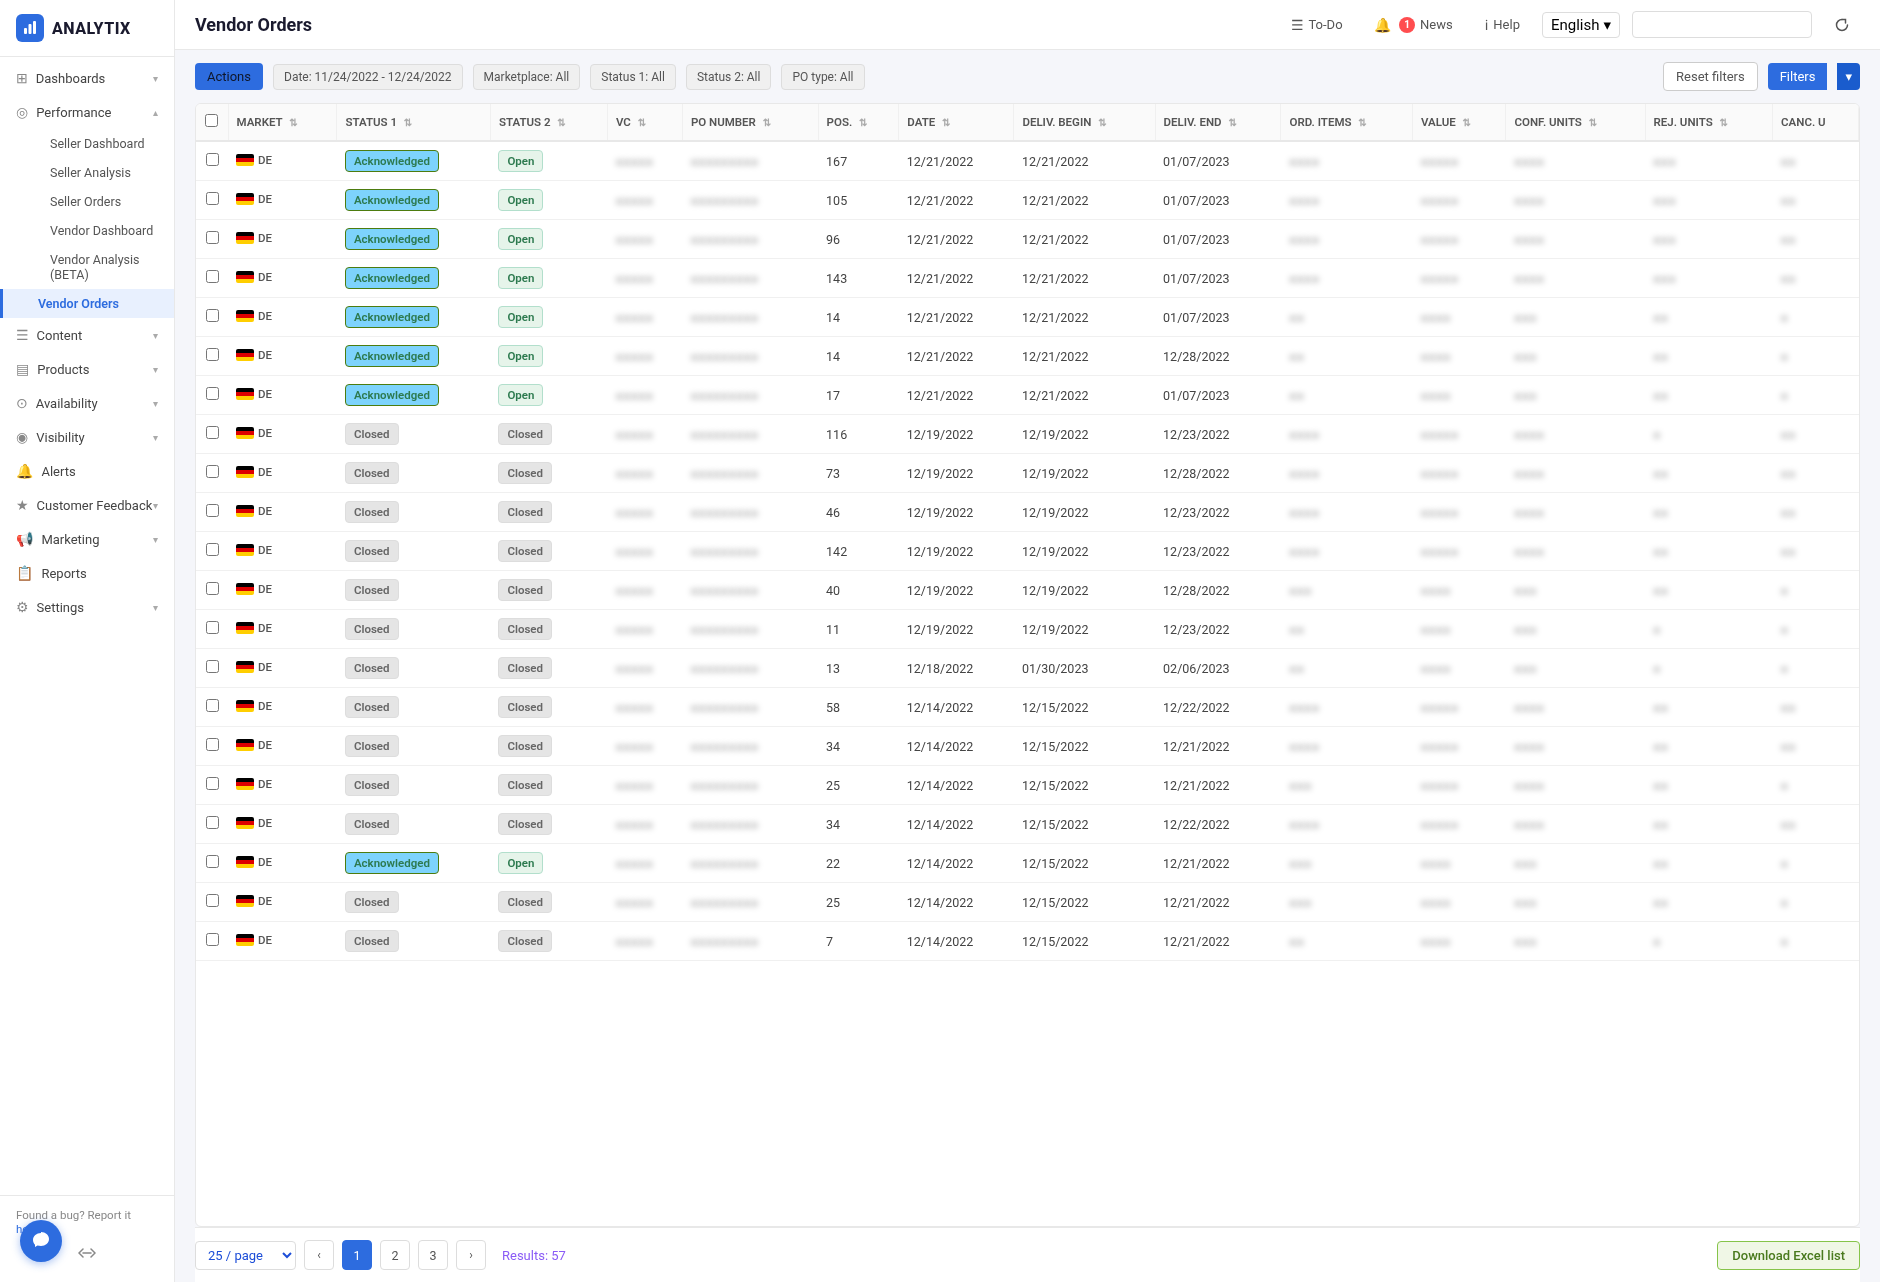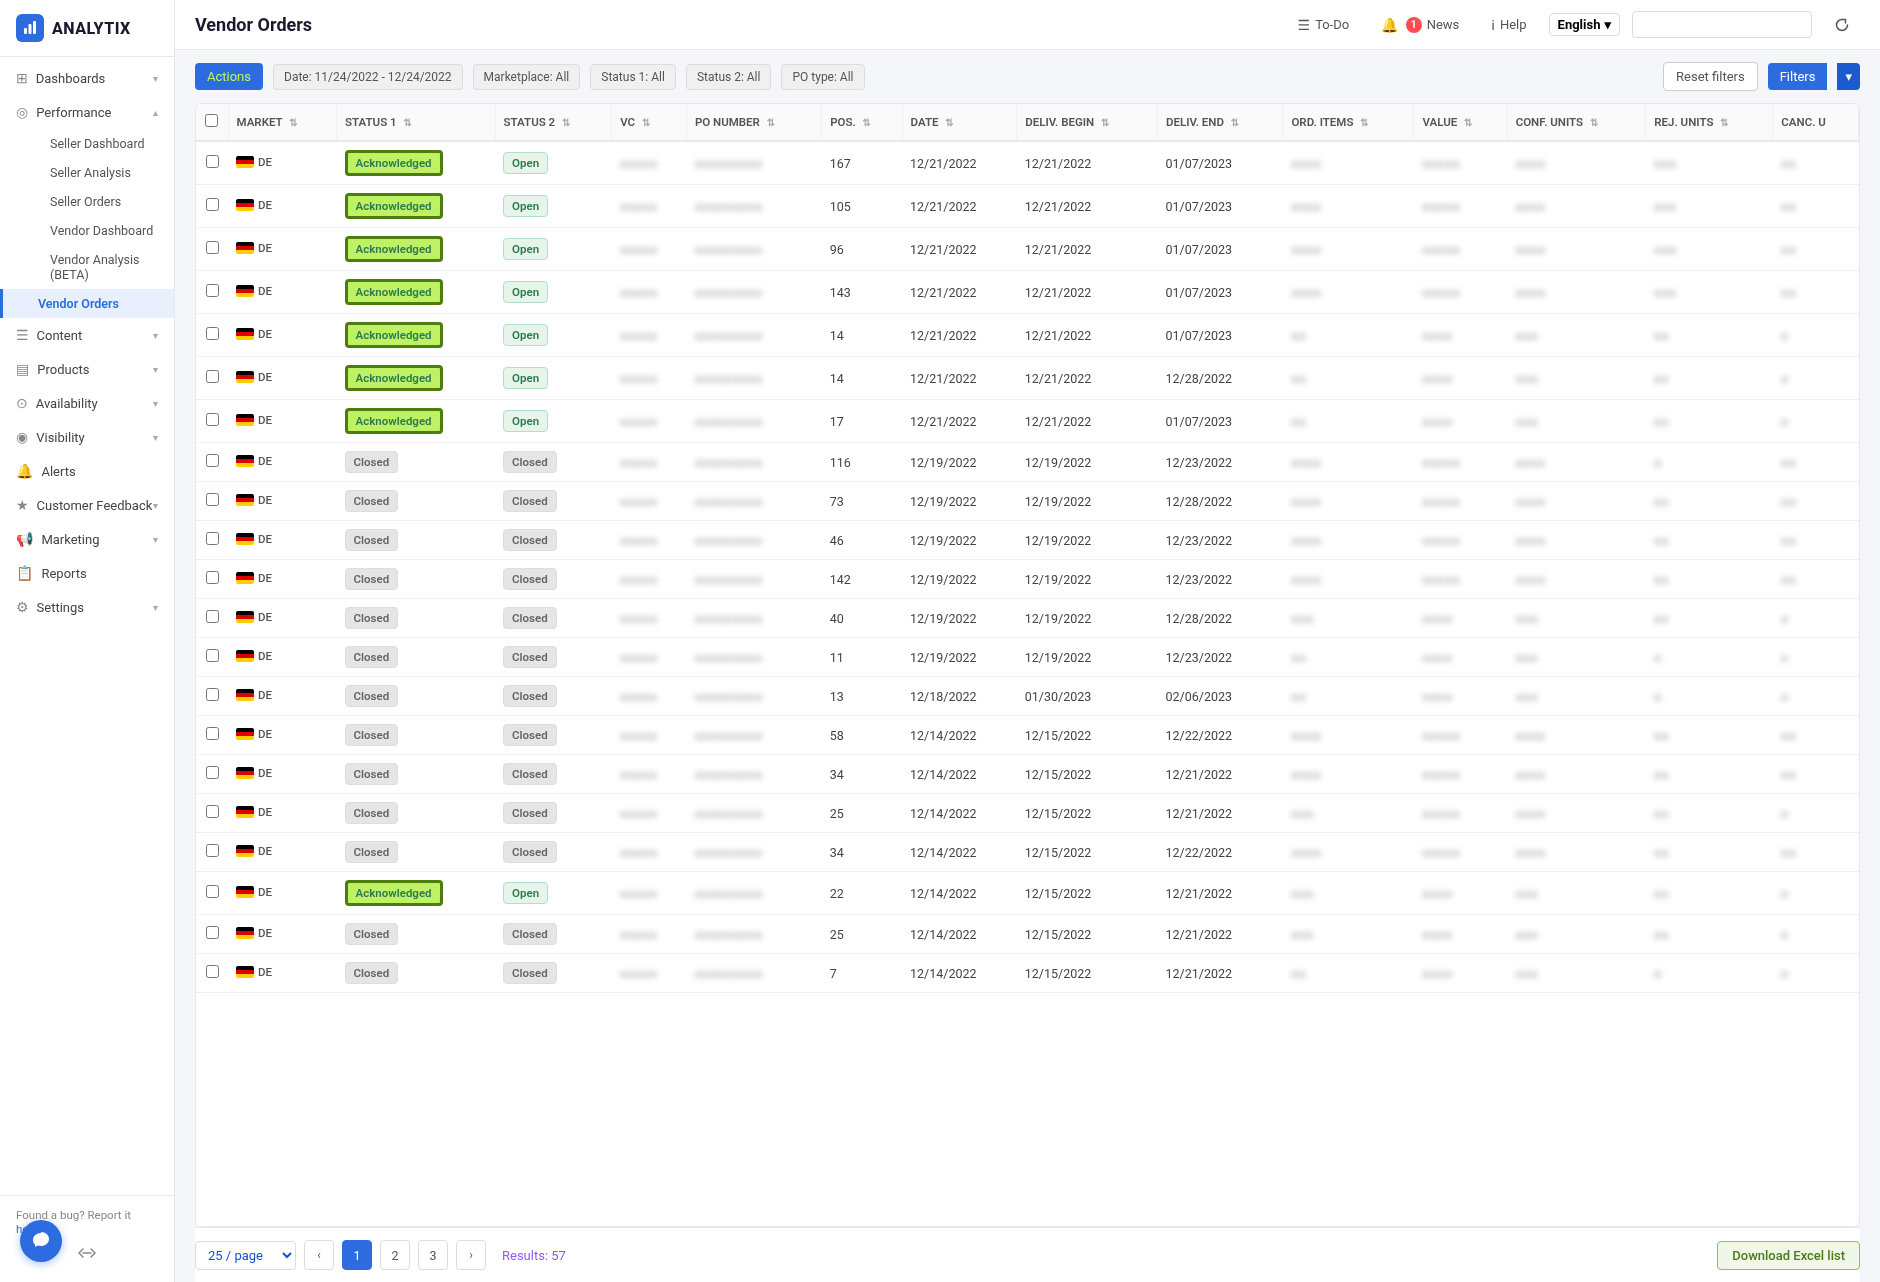--- a/index.html
+++ b/index.html
@@ -66,21 +66,21 @@
     .topbar-icon { font-size: 14px; }
 
     .news-badge {
       background: #ff4d4f; color: white; font-size: 10px; font-weight: 700;
       border-radius: 50%; width: 16px; height: 16px; display: flex; align-items: center;
       justify-content: center; margin-left: 2px;
     }
 
     .lang-select {
       border: 1px solid #ddd; border-radius: 4px; padding: 3px 8px;
-      font-size: 13px; background: #fff; cursor: pointer; display: flex; align-items: center; gap: 4px; font-weight: bold;
+      font-size: 15px; background: #fff; cursor: pointer; display: flex; align-items: center; gap: 4px;
     }
 
     .search-box {
       border: 1px solid #ddd; border-radius: 4px; padding: 5px 10px;
       font-size: 13px; width: 180px; background: #fff; outline: none;
     }
 
     
     .content-area { flex: 1; display: flex; flex-direction: column; overflow: hidden; padding: 0 20px; }
 
@@ -90,21 +90,21 @@
       padding: 8px 16px; cursor: pointer; font-size: 13px; color: #888;
       border-bottom: 2px solid transparent; margin-bottom: -2px;
     }
     .tab.active { color: #2d6cdf; border-bottom-color: #2d6cdf; font-weight: 600; }
 
     
     .filter-bar {
       display: flex; align-items: center; gap: 10px; padding: 12px 0; flex-wrap: wrap;
     }
     .filter-btn {
-      background: #2d6cdf; color: #bef264; border: none; border-radius: 4px;
+      background: #2d6cdf; color: #0f172a; border: none; border-radius: 4px;
       padding: 6px 12px; font-size: 13px; cursor: pointer; display: flex; align-items: center; gap: 4px;
     }
     .filter-chip {
       background: #f0f0f0; border: 1px solid #ddd; border-radius: 4px;
       padding: 5px 10px; font-size: 12px; color: #555; cursor: pointer;
     }
     .filter-spacer { flex: 1; }
     .reset-filters-btn {
       background: #fff; border: 1px solid #ccc; border-radius: 4px;
       padding: 6px 12px; font-size: 13px; cursor: pointer; color: #555;
@@ -130,21 +130,21 @@
     thead th .sort-icon { color: #aaa; font-size: 10px; margin-left: 4px; }
     tbody tr { border-bottom: 1px solid #f0f0f0; }
     tbody td { padding: 8px 8px; color: #444; white-space: nowrap; vertical-align: middle; }
 
     .checkbox-cell { width: 32px; text-align: center; }
 
     .badge {
       display: inline-block; padding: 3px 8px; border-radius: 4px;
       font-size: 11.5px; font-weight: 600;
     }
-    .badge-acknowledged { background: #bef264; color: #2d7a4f; border: 3px solid #4d7c0f; }
+    .badge-acknowledged { background: #7dd3fc; color: #2d7a4f; border: 1px solid #4d7c0f; }
     .badge-open { background: #e6f4ea; color: #2d7a4f; border: 1px solid #b2dfcc; }
     .badge-closed { background: #e5e5e5; color: #666; border: 1px solid #ddd; }
 
     .flag-de {
       display: inline-flex; align-items: center; gap: 4px;
     }
     .flag-icon {
       width: 18px; height: 12px; display: inline-block;
       background: linear-gradient(to bottom, #000 33%, #D00 33%, #D00 66%, #FFCE00 66%);
       border-radius: 2px;

